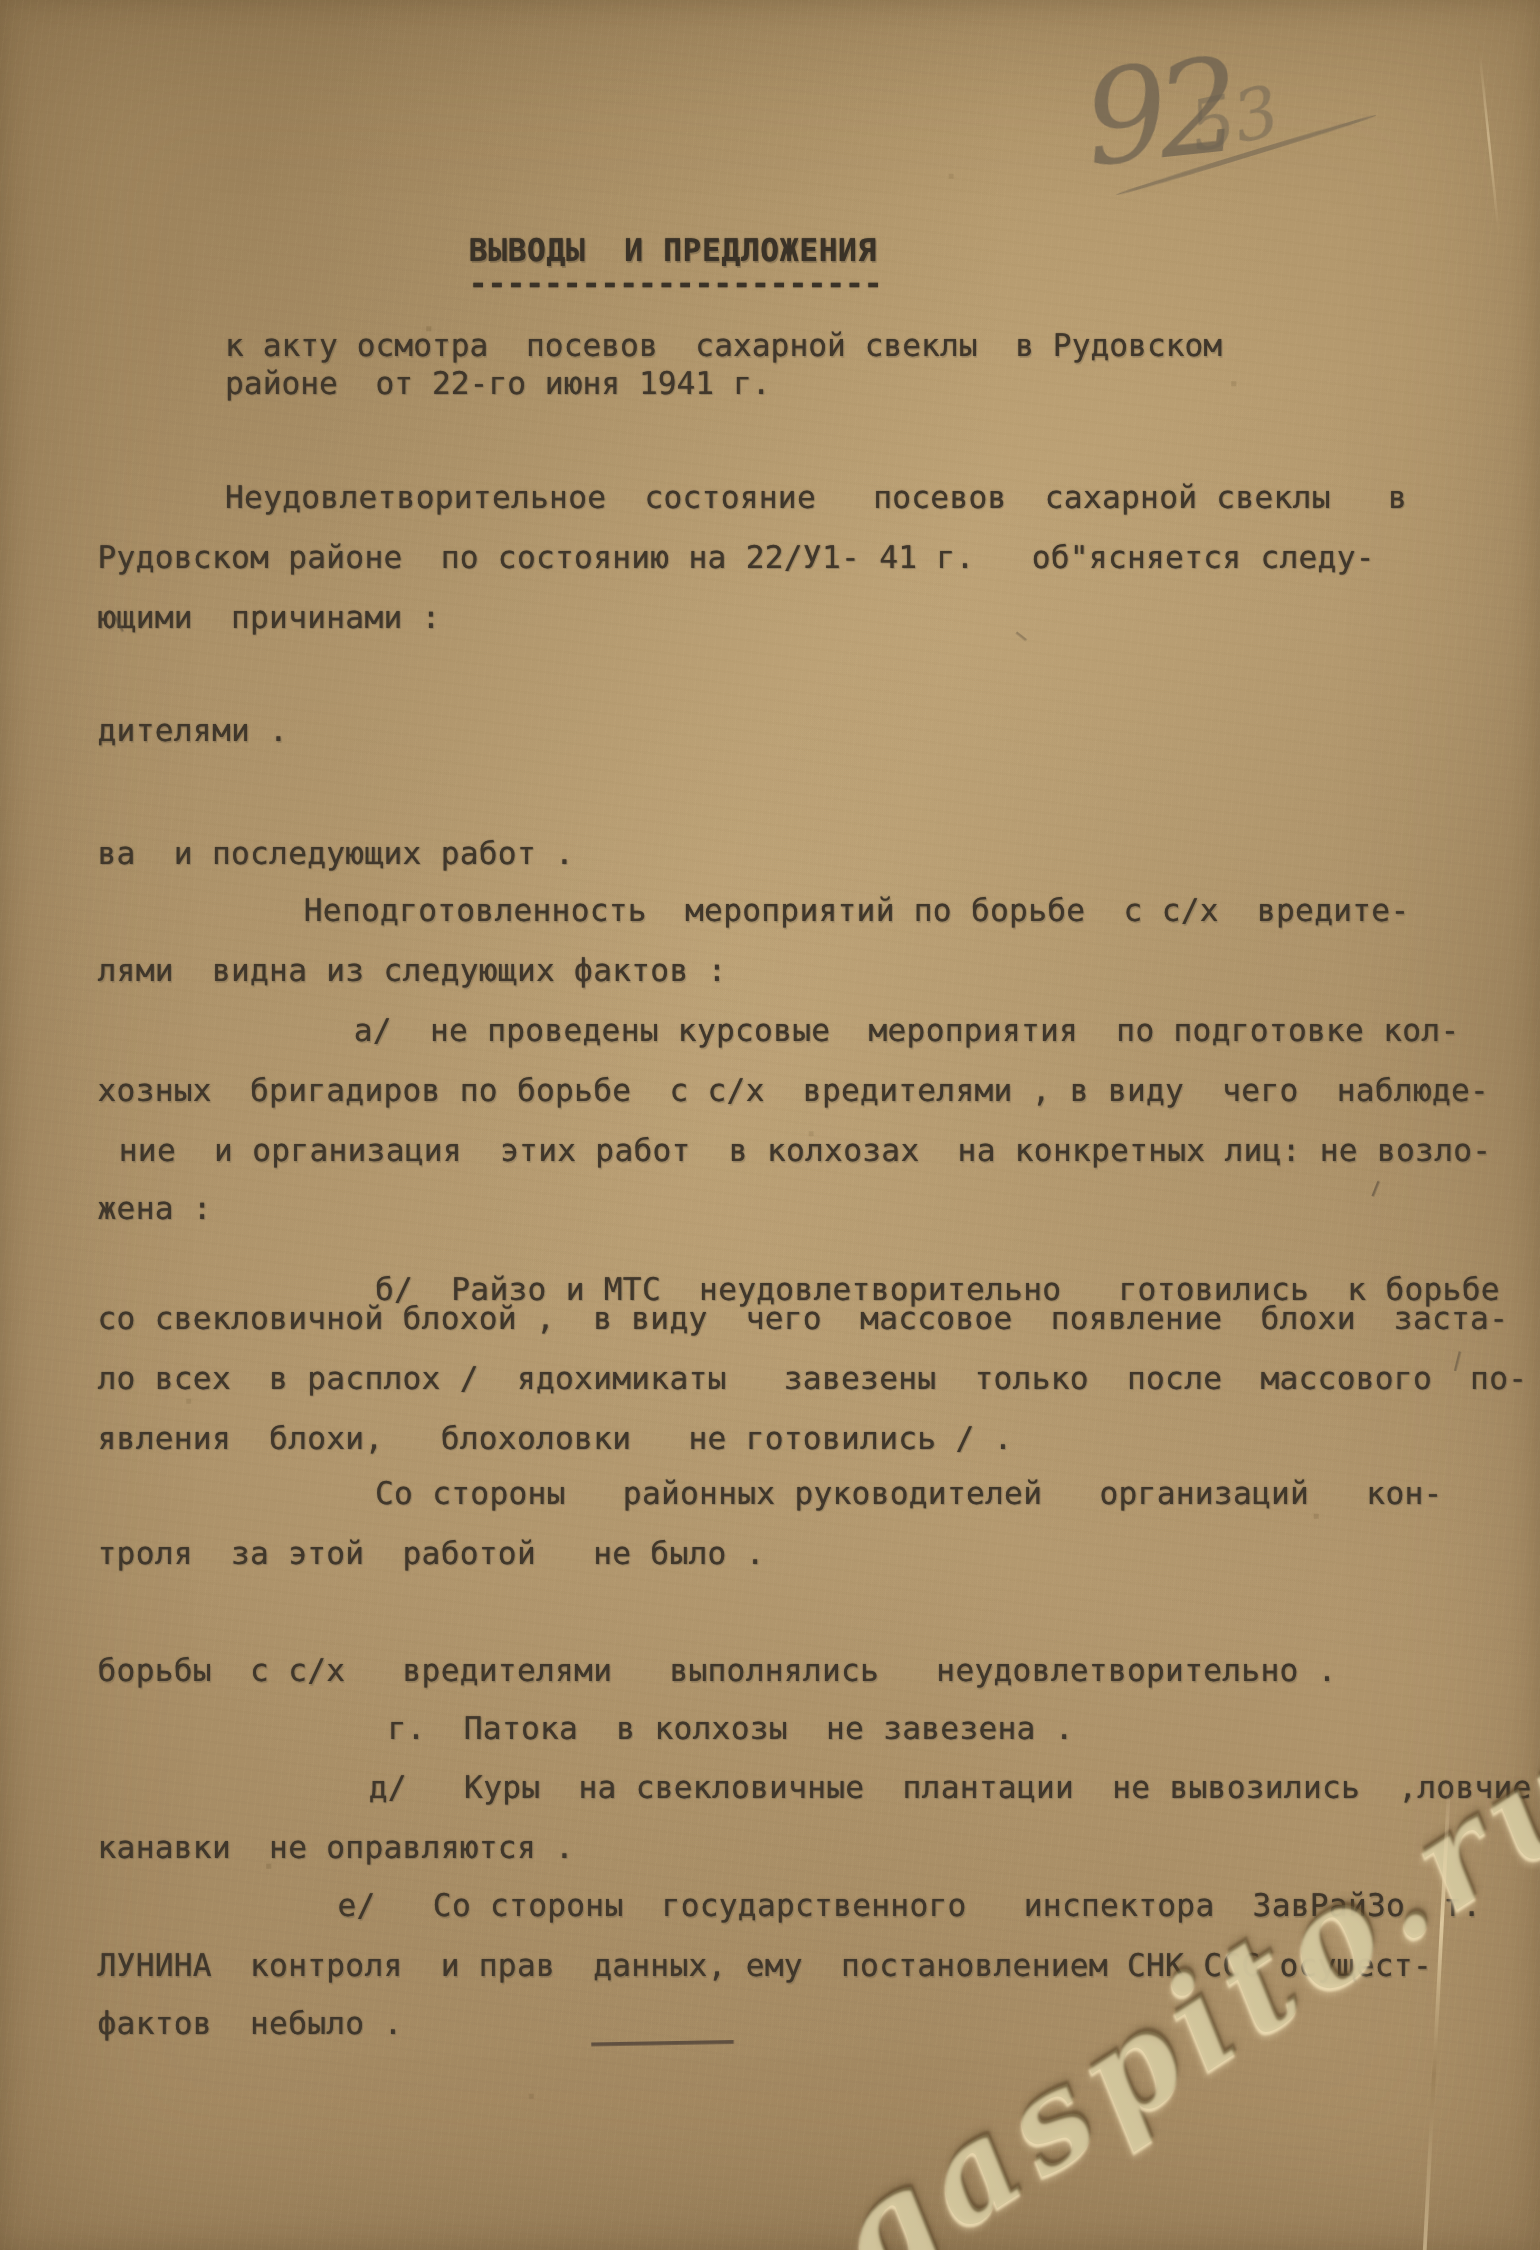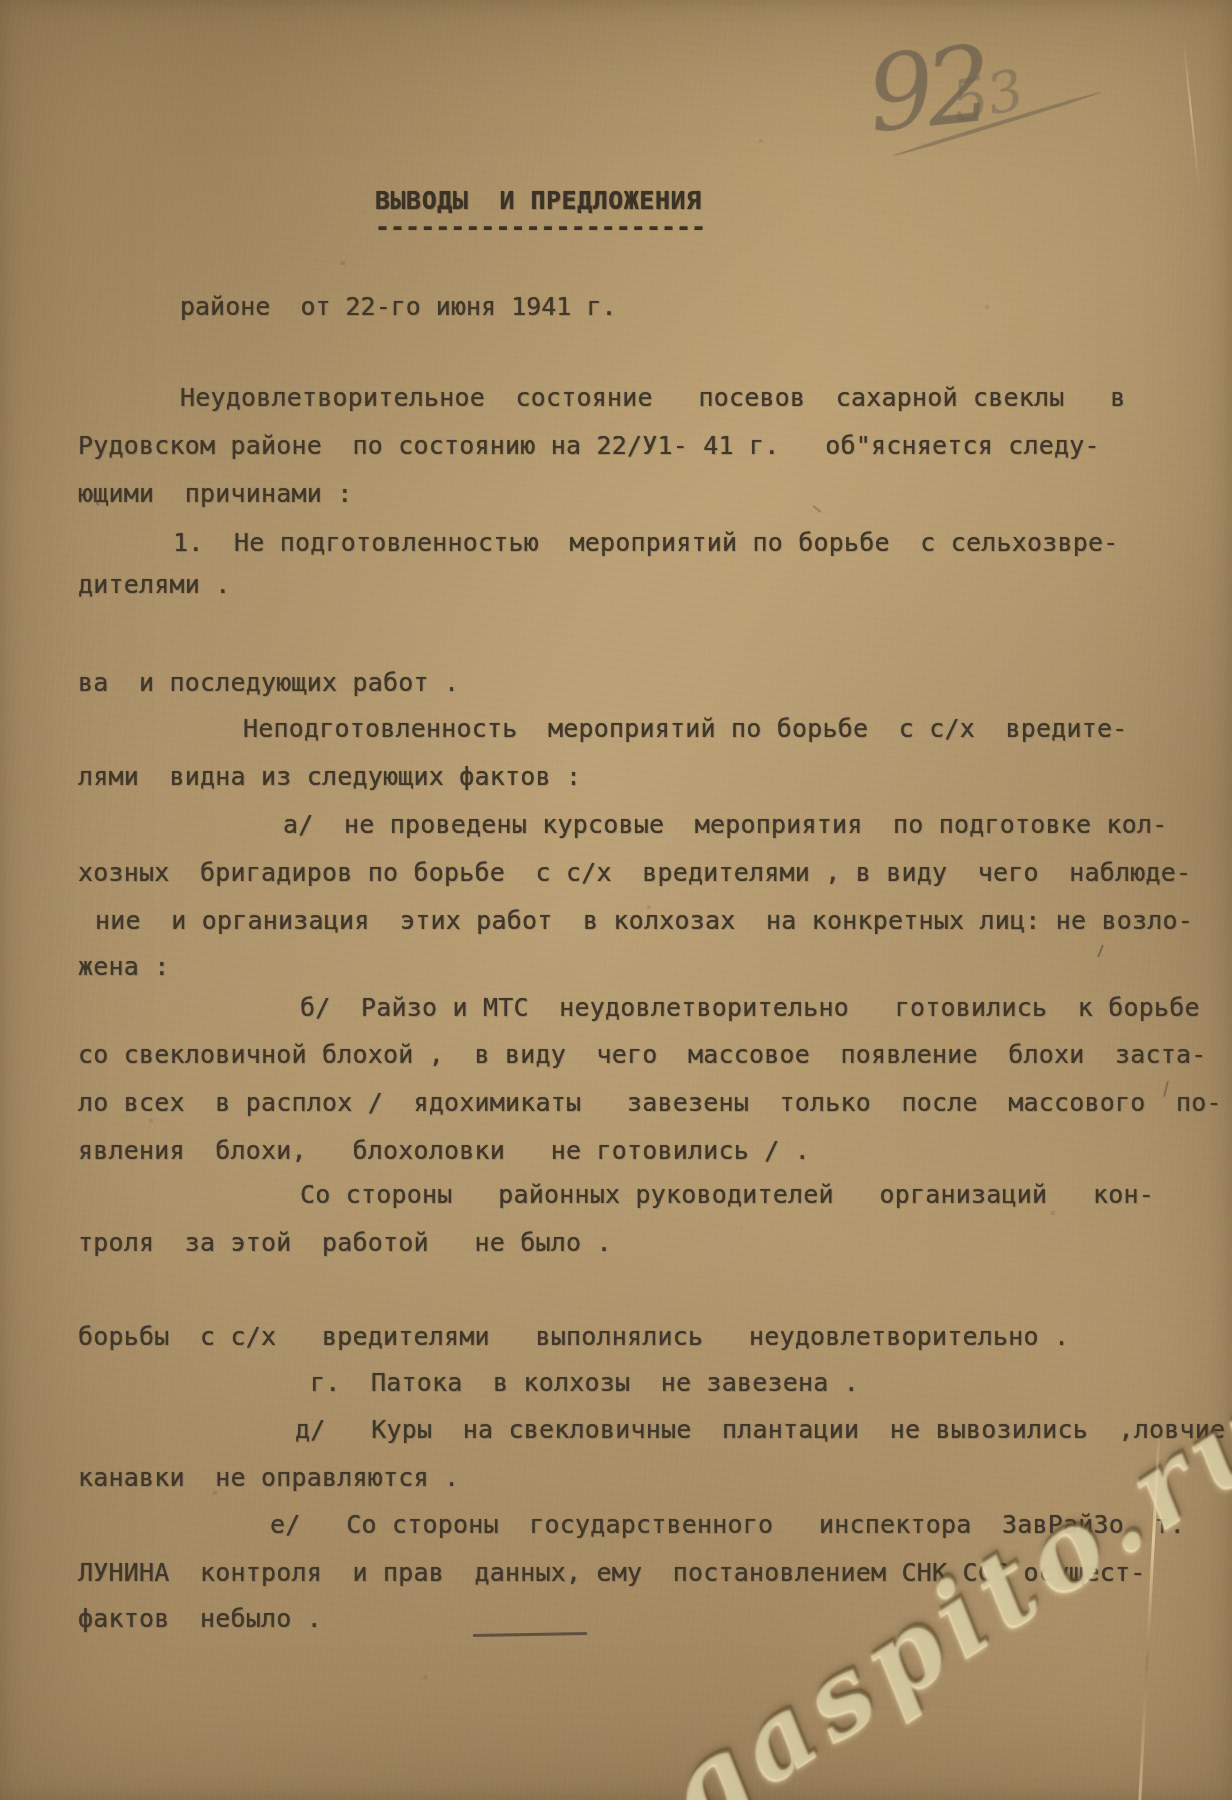--- a/index.html
+++ b/index.html
@@ -96,35 +96,35 @@
 <div class="paper">
   <div class="grain"></div>
   <div class="specks"></div>
 
   <div class="pencil-92">92</div>
   <div class="pencil-cross"></div>
   <div class="pencil-53">53</div>
 
   <div class="doc-title">ВЫВОДЫ  И ПРЕДЛОЖЕНИЯ</div>
   <div class="doc-title-rule">----------------------</div>
+  <div class="subtitle" style="top:262px">к акту осмотра  посевов  сахарной свеклы  в Рудовском</div>
   <div class="subtitle" style="top:292px">районе  от 22-го июня 1941 г.</div>
 
   <div class="line l-par" style="top:383px">Неудовлетворительное  состояние   посевов  сахарной свеклы   в</div>
   <div class="line l-flush" style="top:431px">Рудовском районе  по состоянию на 22/У1- 41 г.   об"ясняется следу-</div>
   <div class="line l-flush" style="top:479px">ющими  причинами :</div>
-  <div class="line l-num" style="top:528px">1.  Не подготовленностью  мероприятий по борьбе  с сельхозвре-</div>
   <div class="line l-flush" style="top:570px">дителями .</div>
   <div class="line l-deep" style="top:714px">Неподготовленность  мероприятий по борьбе  с с/х  вредите-</div>
   <div class="line l-flush" style="top:668px">ва  и последующих работ .</div>
   <div class="line l-flush" style="top:762px">лями  видна из следующих фактов :</div>
   <div class="line l-sub" style="top:810px">а/  не проведены курсовые  мероприятия  по подготовке кол-</div>
   <div class="line l-flush" style="top:858px">хозных  бригадиров по борьбе  с с/х  вредителями , в виду  чего  наблюде-</div>
   <div class="line l-flush2" style="top:906px">ние  и организация  этих работ  в колхозах  на конкретных лиц: не возло-</div>
   <div class="line l-flush" style="top:952px">жена :</div>
-  <div class="line l-sub2" style="top:993px">б/  Райзо и МТС  неудовлетворительно   готовились  к борьбе</div>
+  <div class="line l-sub2" style="top:1017px">б/  Райзо и МТС  неудовлетворительно   готовились  к борьбе</div>
   <div class="line l-flush" style="top:1040px">со свекловичной блохой ,  в виду  чего  массовое  появление  блохи  заста-</div>
   <div class="line l-flush" style="top:1088px">ло всех  в расплох /  ядохимикаты   завезены  только  после  массового  по-</div>
   <div class="line l-flush" style="top:1136px">явления  блохи,   блохоловки   не готовились / .</div>
   <div class="line l-sub2" style="top:1180px">Со стороны   районных руководителей   организаций   кон-</div>
   <div class="line l-flush" style="top:1228px">троля  за этой  работой   не было .</div>
   <div class="line l-flush" style="top:1322px">борьбы  с с/х   вредителями   выполнялись   неудовлетворительно .</div>
   <div class="line l-sub3" style="top:1368px">г.  Патока  в колхозы  не завезена .</div>
   <div class="line l-sub4" style="top:1415px">д/   Куры  на свекловичные  плантации  не вывозились  ,ловчие</div>
   <div class="line l-flush" style="top:1463px">канавки  не оправляются .</div>
   <div class="line l-sub5" style="top:1510px">е/   Со стороны  государственного   инспектора  ЗавРайЗо  т.</div>

